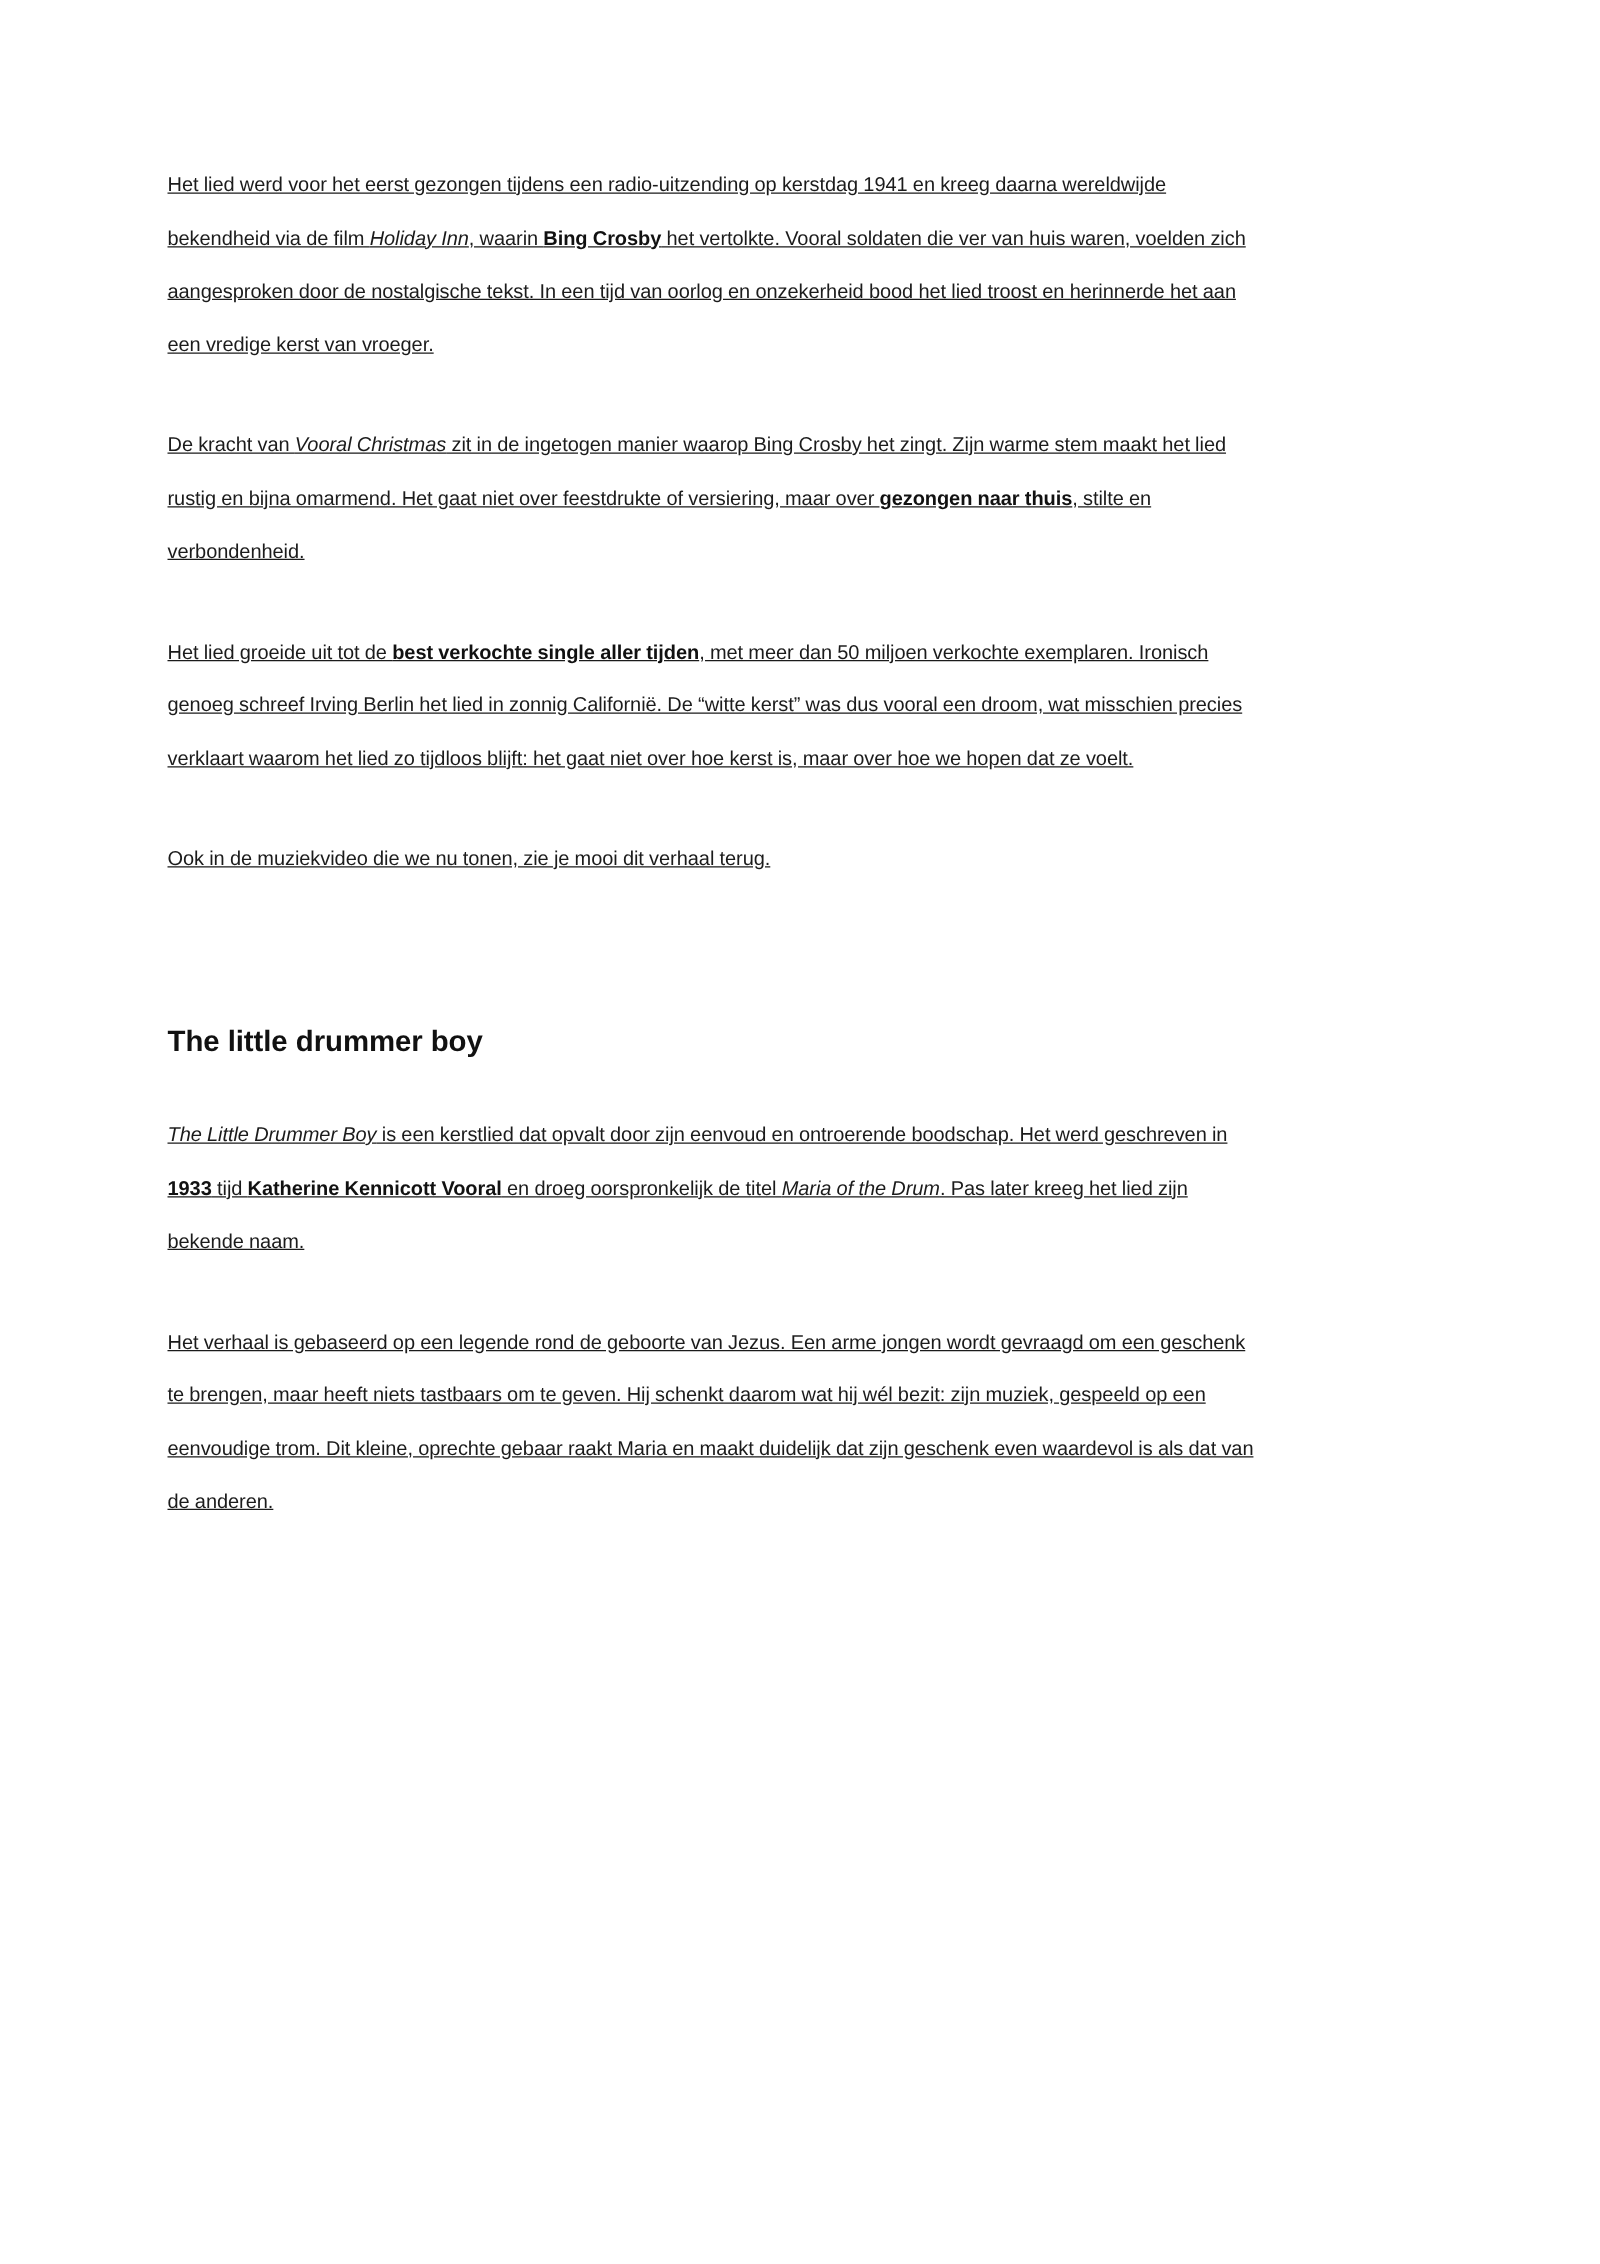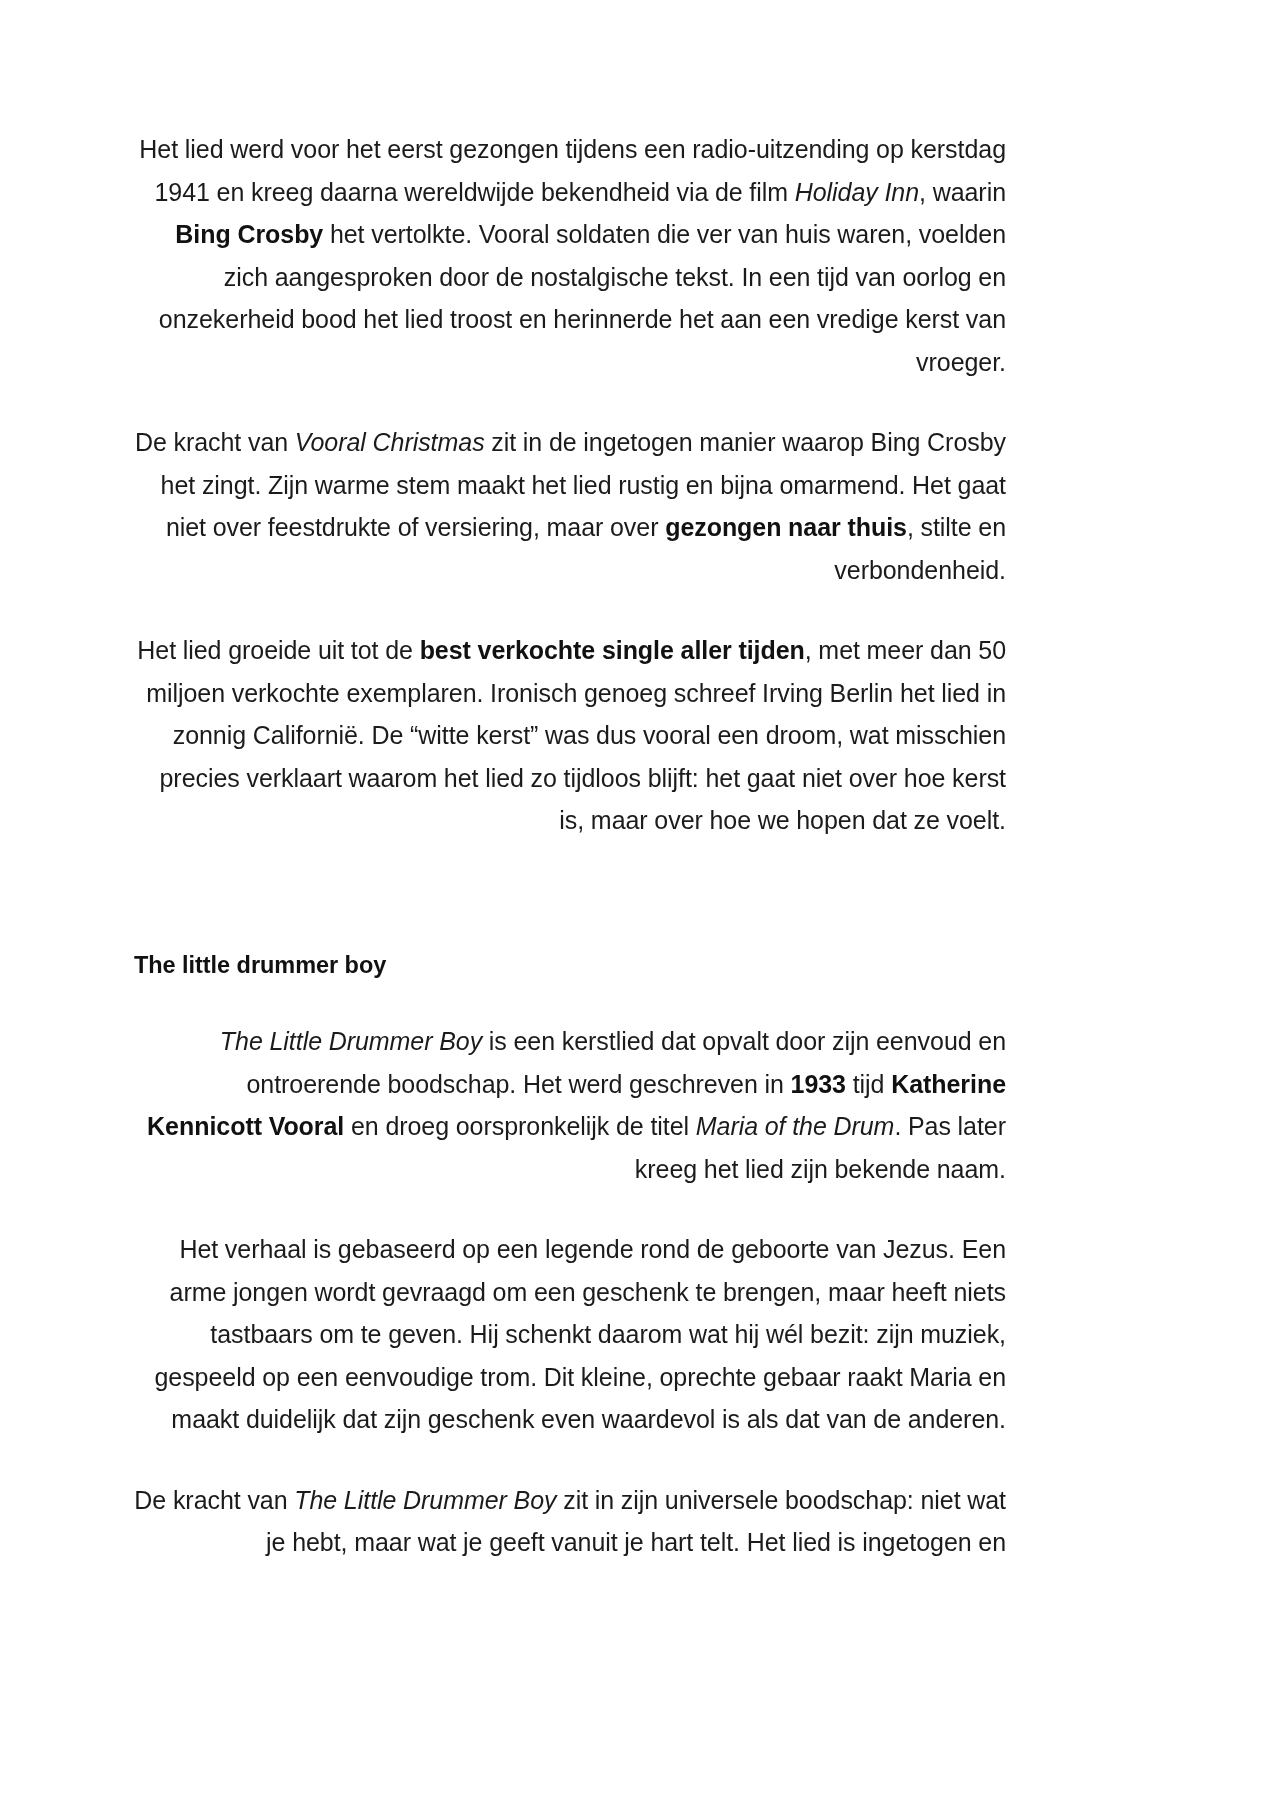--- a/index.html
+++ b/index.html
@@ -21,26 +21,27 @@
     height: 1811px;
     padding: 128px 272px 0 134px;
     background: #ffffff;
     position: relative;
   }
   .doc-body {
     width: 872px;
   }
   p.para {
     margin: 0 0 38px 0;
-    font-size: 25px;
+    font-size: 16px;
     line-height: 42.5px;
     letter-spacing: -0.05px;
     color: #1b1b1b;
-    text-align: right;
+    text-align: left;
     word-spacing: -0.2px;
+    text-decoration: underline;
   }
   p.para:last-child {
     margin-bottom: 0;
   }
   .section-heading {
     margin: 0 0 34px 0;
     font-size: 23.5px;
     line-height: 42.5px;
     font-weight: 700;
     color: #111111;
@@ -57,25 +58,25 @@
 
 <div class="page">
   <div class="doc-body">
 
     <p class="para"><span>Het lied werd voor het eerst gezongen tijdens een radio-uitzending op kerstdag 1941 en kreeg daarna wereldwijde bekendheid via de film </span><i>Holiday Inn</i><span>, waarin </span><b>Bing Crosby</b><span> het vertolkte. Vooral soldaten die ver van huis waren, voelden zich aangesproken door de nostalgische tekst. In een tijd van oorlog en onzekerheid bood het lied troost en herinnerde het aan een vredige kerst van vroeger.</span></p>
 
     <p class="para"><span>De kracht van </span><i>Vooral Christmas</i><span> zit in de ingetogen manier waarop Bing Crosby het zingt. Zijn warme stem maakt het lied rustig en bijna omarmend. Het gaat niet over feestdrukte of versiering, maar over </span><b>gezongen naar thuis</b><span>, stilte en verbondenheid.</span></p>
 
     <p class="para"><span>Het lied groeide uit tot de </span><b>best verkochte single aller tijden</b><span>, met meer dan 50 miljoen verkochte exemplaren. Ironisch genoeg schreef Irving Berlin het lied in zonnig Californië. De “witte kerst” was dus vooral een droom, wat misschien precies verklaart waarom het lied zo tijdloos blijft: het gaat niet over hoe kerst is, maar over hoe we hopen dat ze voelt.</span></p>
 
+    <p class="para"><span>Ook in de muziekvideo die we nu tonen, zie je mooi dit verhaal terug.</span></p>
 
     <div class="section-gap"></div>
 
     <h2 class="section-heading">The little drummer boy</h2>
 
     <p class="para"><i>The Little Drummer Boy</i><span> is een kerstlied dat opvalt door zijn eenvoud en ontroerende boodschap. Het werd geschreven in </span><b>1933</b><span> tijd </span><b>Katherine Kennicott Vooral</b><span> en droeg oorspronkelijk de titel </span><i>Maria of the Drum</i><span>. Pas later kreeg het lied zijn bekende naam.</span></p>
 
     <p class="para"><span>Het verhaal is gebaseerd op een legende rond de geboorte van Jezus. Een arme jongen wordt gevraagd om een geschenk te brengen, maar heeft niets tastbaars om te geven. Hij schenkt daarom wat hij wél bezit: zijn muziek, gespeeld op een eenvoudige trom. Dit kleine, oprechte gebaar raakt Maria en maakt duidelijk dat zijn geschenk even waardevol is als dat van de anderen.</span></p>
 
-    <p class="para"><span>De kracht van </span><i>The Little Drummer Boy</i><span> zit in zijn universele boodschap: niet wat je hebt, maar wat je geeft vanuit je hart telt. Het lied is ingetogen en</span></p>
 
   </div>
 </div>
 
 </body></html>

